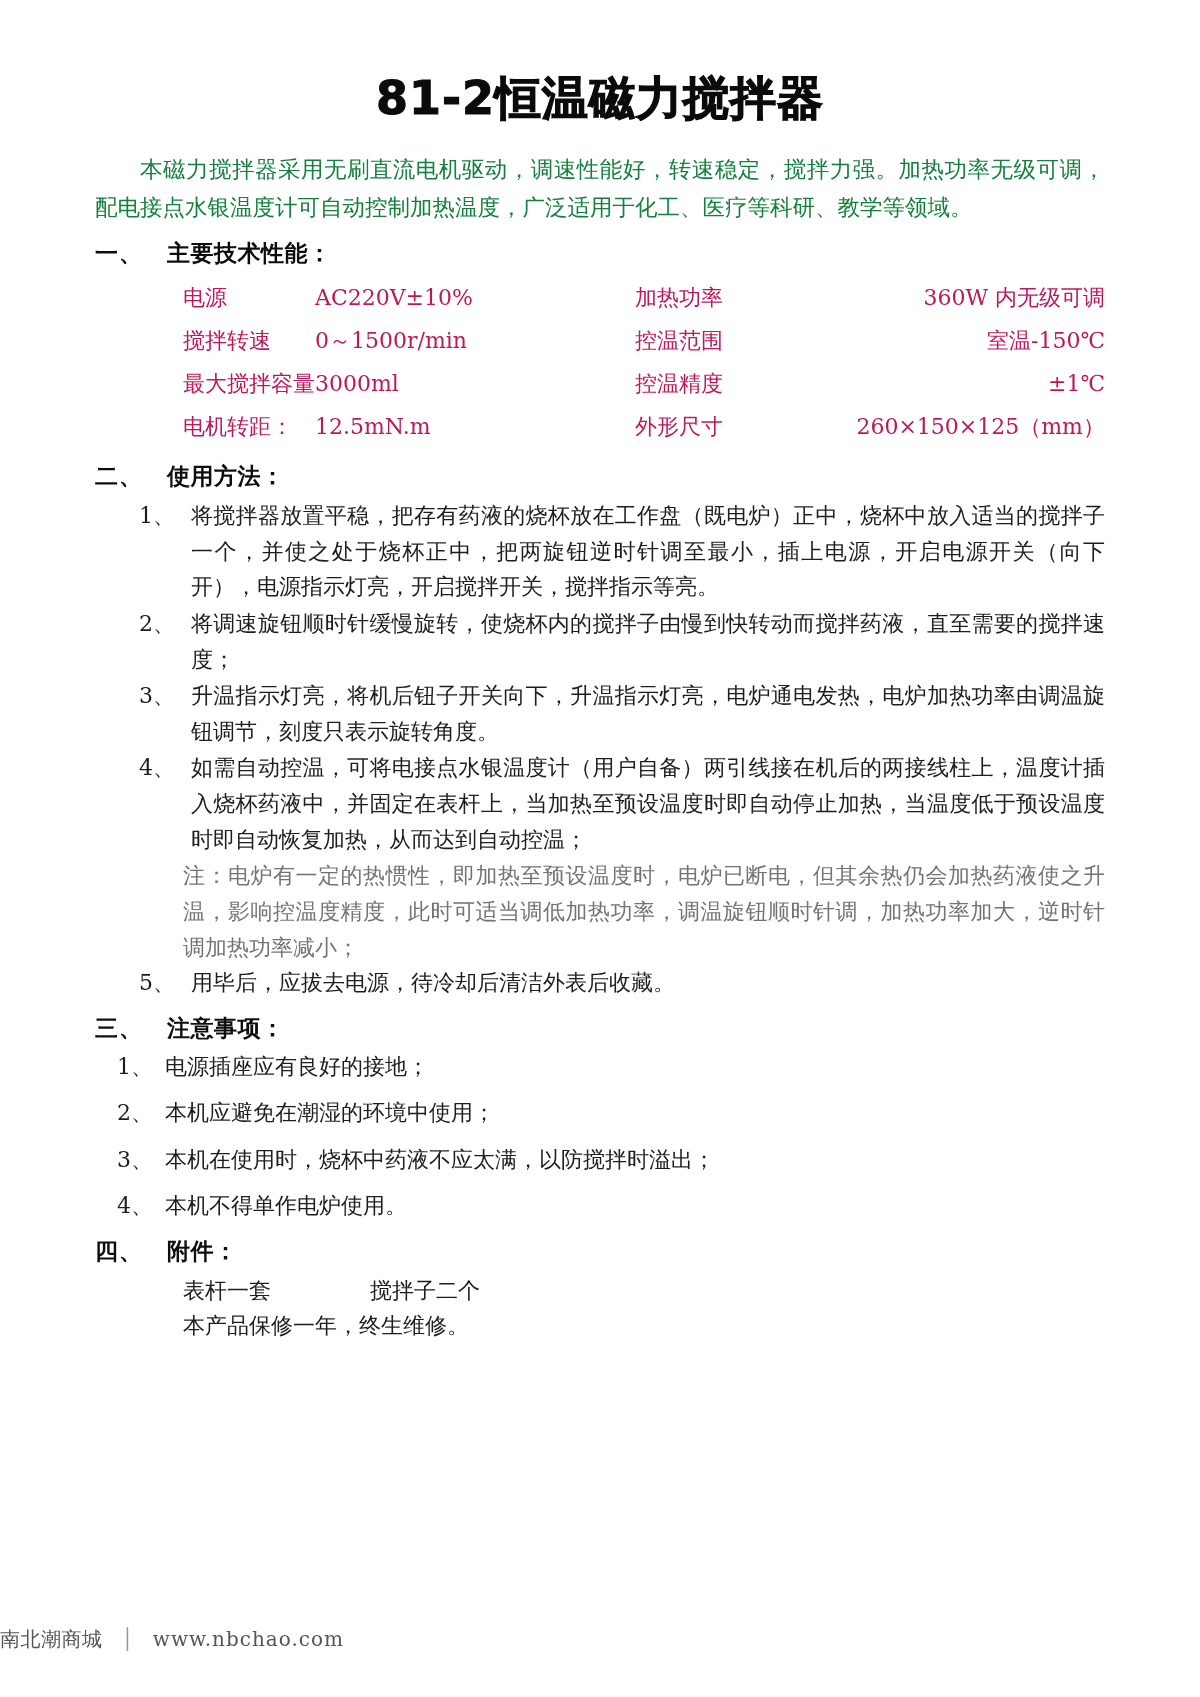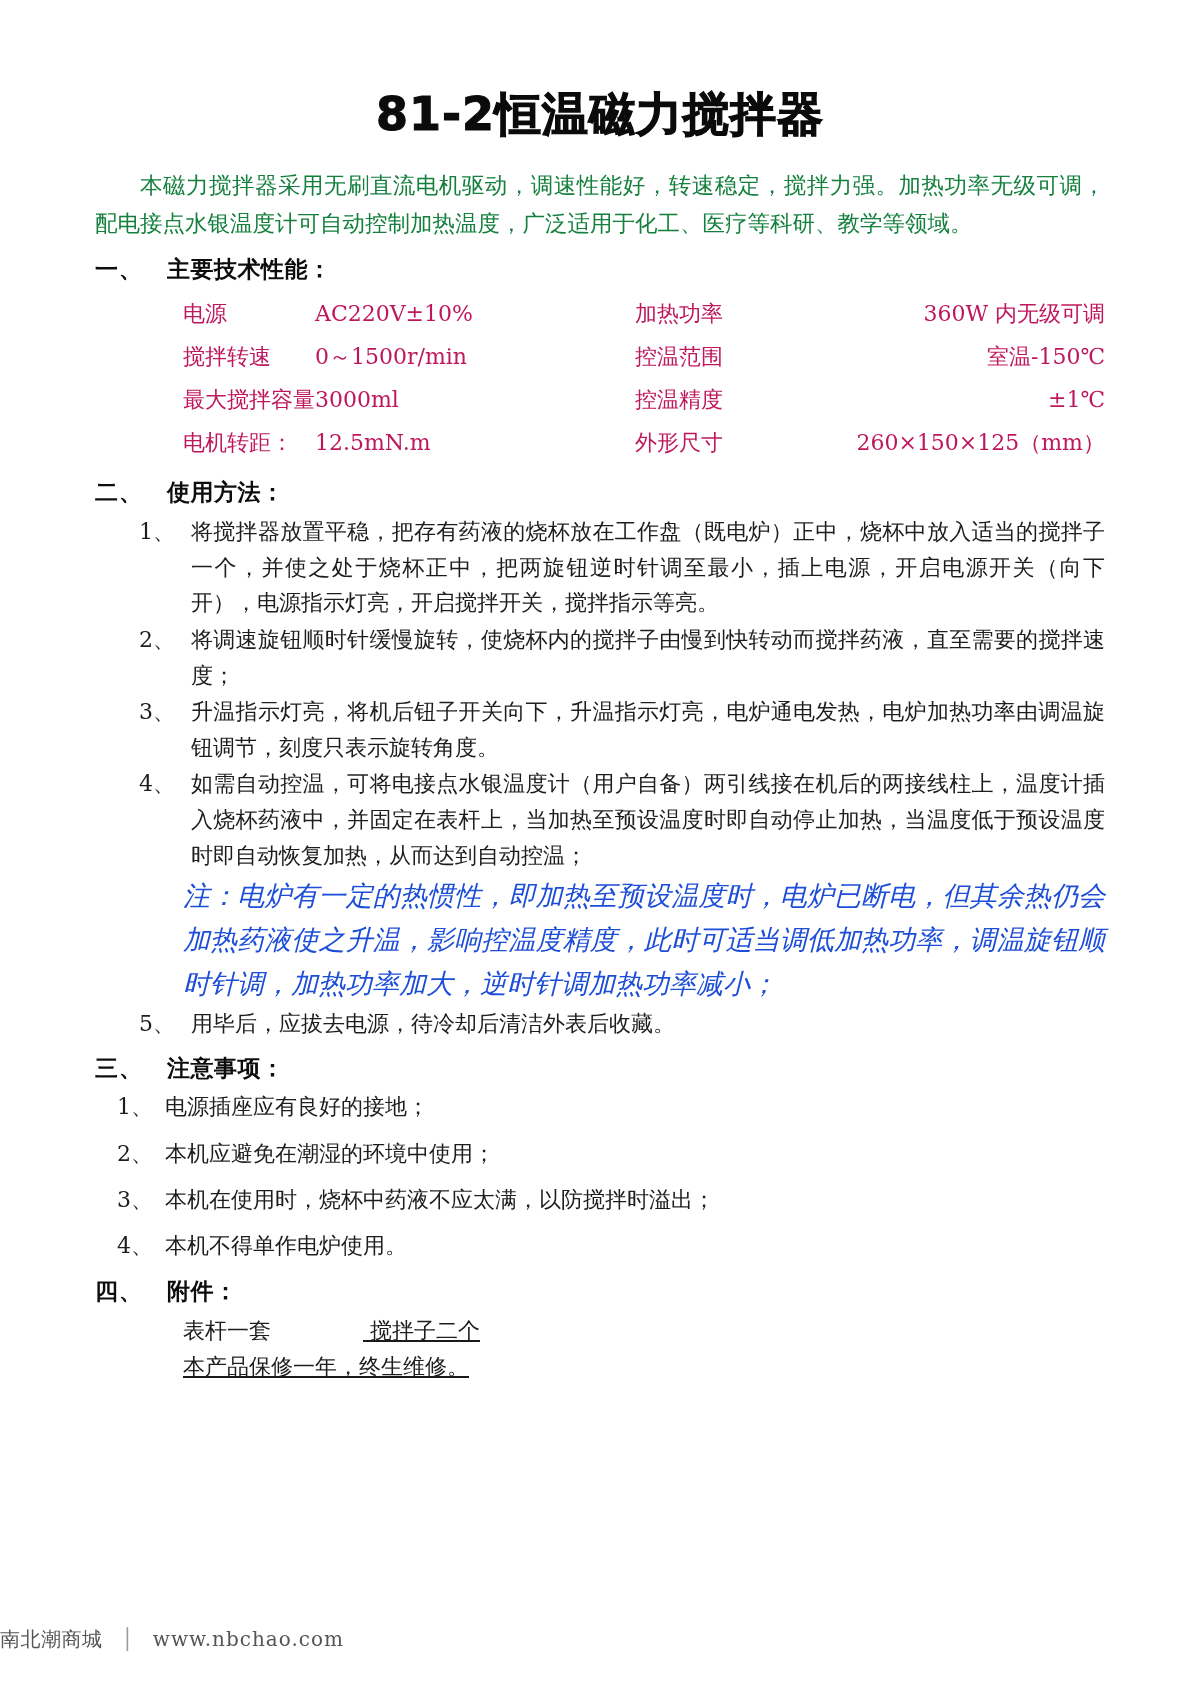--- a/index.html
+++ b/index.html
@@ -13,21 +13,21 @@
     position: relative;
     font-family: "DejaVu Serif", "Liberation Serif", serif;
     color: #1a1a1a;
     overflow: hidden;
   }
   .page {
     position: relative;
     width: 1200px;
     height: 1697px;
     box-sizing: border-box;
-    padding: 16px;
+    padding: 0;
   }
 
   
   .doc-title {
     text-align: center;
     font-family: "DejaVu Sans", "Liberation Sans", sans-serif;
     font-weight: 900;
     font-size: 46px;
     letter-spacing: 1px;
     margin: 0;
@@ -107,27 +107,26 @@
     white-space: nowrap;
   }
   .step .body {
     flex: 1 1 auto;
     text-align: justify;
     text-justify: inter-ideograph;
   }
 
   
   .note-para {
-    font-size: 27px;
+    font-size: 22px;
     line-height: 1.62;
     margin: 0 0 0 88px;
     text-align: justify;
     text-justify: inter-ideograph;
-    color: #1d4ed8;
-    font-style: italic;
+    color: #737373;
   }
 
   
   .warn { margin: 4px 0 0 0; }
   .warn-item {
     display: flex;
     align-items: baseline;
     font-size: 22px;
     line-height: 1.52;
     margin-bottom: 13px;
@@ -135,21 +134,21 @@
   }
   .warn-item .sn {
     flex: 0 0 70px;
     width: 70px;
     padding-left: 22px;
     box-sizing: border-box;
   }
   .warn-item .body { flex: 1 1 auto; }
 
   
-  .acc { margin: 6px 0 0 0; text-decoration: underline; }
+  .acc { margin: 6px 0 0 0; }
   .acc-row {
     font-size: 22px;
     line-height: 1.62;
     margin-left: 88px;
     color: #1d1d1d;
   }
   .acc-row .a1 {
     display: inline-block;
     width: 180px;
   }

